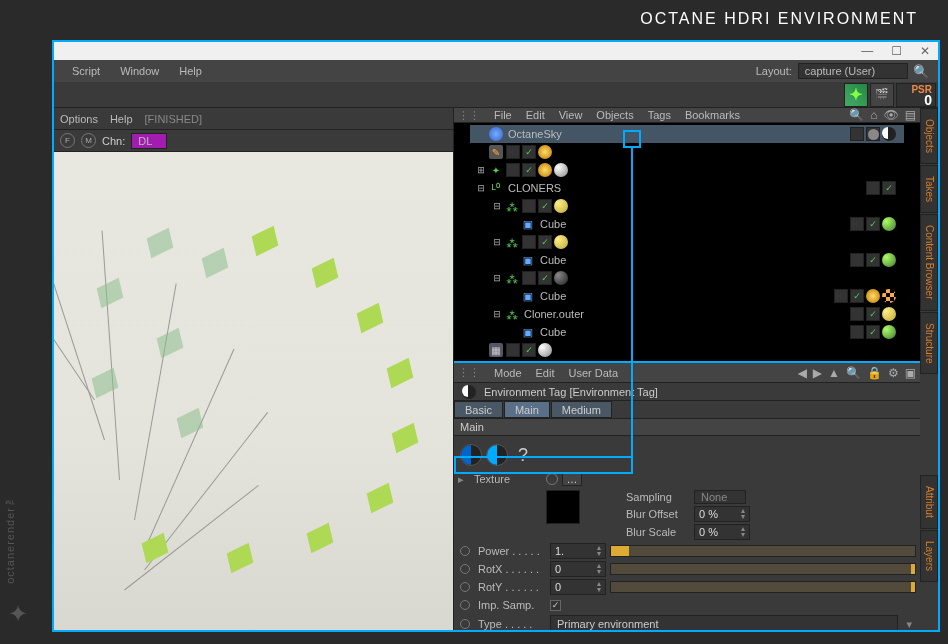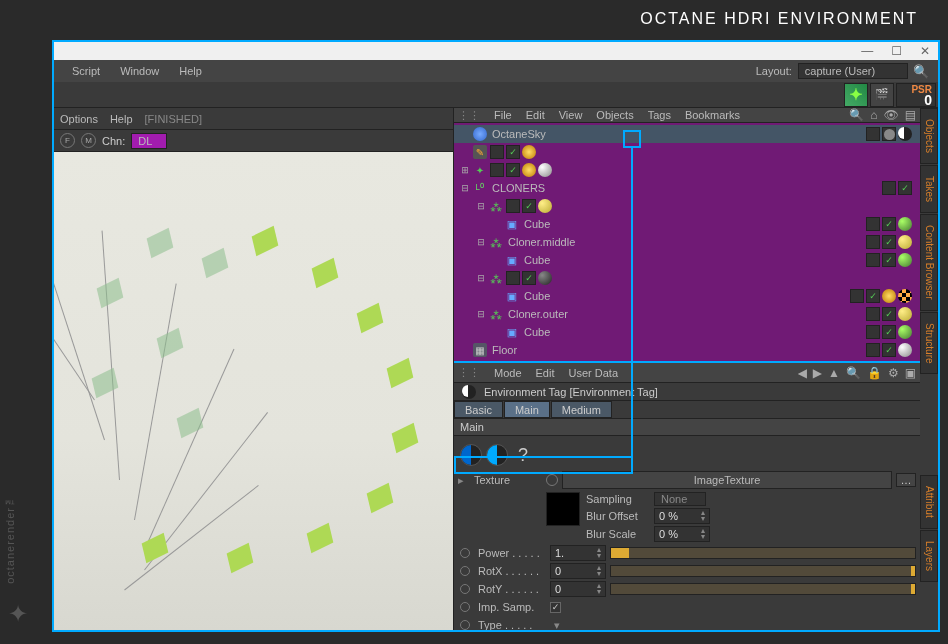--- a/index.html
+++ b/index.html
@@ -40,21 +40,21 @@
 .view-toolbar { height: 22px; background: #3a3a3a; display: flex; align-items: center; padding: 0 6px; gap: 6px; border-bottom:1px solid #222;}
 .circ-icon { width: 15px; height: 15px; border: 1px solid #777; border-radius: 50%; display:flex;align-items:center;justify-content:center;font-size:8px;color:#aaa;}
 .chn-select { background: #a21caf; border: 1px solid #222; color: #bbb; padding: 1px 14px 1px 6px; }
 
 .viewport { flex: 1; background: linear-gradient(180deg, #e8e8e0 0%, #e4e4dc 60%, #d8d8d0 100%); position: relative; overflow: hidden; }
 
 .obj-menu { height: 22px; background: #444; display: flex; align-items: center; padding: 0 4px; gap: 14px; border-bottom:1px solid #222;}
 .obj-menu .m { cursor: pointer; color:#bbb; }
 .obj-menu .tools { margin-left: auto; display:flex; gap:6px; color:#aaa; font-size:12px;}
 
-.obj-tree { flex: 0 0 auto; background: #701a75; padding: 2px 0; font-size:11px; }
+.obj-tree { flex: 0 0 auto; background: #000000; padding: 2px 16px; font-size:11px; }
 .tree-row { display: flex; align-items: center; height: 18px; padding-left: 6px; cursor:pointer; }
 .expander { width: 10px; color: #aaa; font-size:9px; text-align:center;}
 .tree-indent { display:inline-block; }
 .tree-icon { width: 14px; height: 14px; margin: 0 3px; display:inline-flex;align-items:center;justify-content:center;font-size:10px; border-radius:2px;}
 .ti-sky { background: radial-gradient(circle,#7af,#36c); border-radius:50%;}
 .ti-light { background:#555; color:#fa3; }
 .ti-gear { color:#5c5; }
 .ti-null { color:#6c6; font-size:12px;}
 .ti-cloner { color:#5c5; font-size:10px;}
 .ti-cube { color:#6af; font-size:11px;}
@@ -100,21 +100,21 @@
 .spinner { color:#888;font-size:8px;line-height:6px;}
 .slider-track { flex:1;height:12px;background:#524a3a;position:relative;border:1px solid #222;}
 .slider-fill { position:absolute;right:0;top:0;bottom:0;width:4px;background:#da3;}
 .slider-fill.left { left:0;right:auto;}
 .tex-btn { flex:1;background:#444;border:1px solid #222;text-align:center;padding:2px;color:#bbb;}
 .tex-dots { width:20px;background:#444;border:1px solid #222;text-align:center;}
 .swatch-row { display:flex;gap:6px;padding:2px 0 2px 88px;}
 .swatch { width:34px;height:34px;background:#000;border:1px solid #222;}
 .sub-props { display:flex;flex-direction:column;gap:2px;}
 .sub-row { display:flex;align-items:center;gap:6px;}
-.sub-label { width:62px;color:#bbb;}
+.sub-label { width:62px;color:#bbb;margin-left:40px;}
 .sel-small { background:#333;border:1px solid #222;color:#888;padding:0 6px;min-width:52px;}
 .type-select { flex:1;background:#333;border:1px solid #222;color:#ccc;padding:2px 6px;}
 .chk { width:11px;height:11px;background:#333;border:1px solid #666;display:flex;align-items:center;justify-content:center;color:#ccc;font-size:9px;}
 
 .watermark { position:absolute; left:4px; bottom:60px; writing-mode:vertical-rl; transform:rotate(180deg); color:#555; font-size:11px; letter-spacing:1px;}
 .watermark-logo { position:absolute; left:8px; bottom:14px; width:30px;height:30px; color:#555; font-size:24px;}
 
 
 .cube { position:absolute; width:22px;height:22px; }
 .cube .top{position:absolute;width:100%;height:100%;background:#aed955;transform:skewY(-26deg) skewX(12deg);}
@@ -324,21 +324,20 @@
               <span class="tag-box tag-check">✓</span>
               <span class="tag-box" style="background: transparent; border: none;">
                 <span class="tag-dot tag-green" style="width: 14px; height: 14px;"></span>
               </span>
             </span>
           </div>
           <div class="tree-row">
             <span class="tree-indent" style="width: 16px;"></span>
             <span class="expander">⊟</span>
             <span class="tree-icon ti-cloner">⁂</span>
-            <span class="tree-label">Cloner.middle</span>
             <span class="tree-tags">
               <span class="tag-box"></span>
               <span class="tag-box tag-check">✓</span>
               <span class="tag-box" style="background: transparent; border: none;">
                 <span class="tag-dot tag-yellow" style="width: 14px; height: 14px;"></span>
               </span>
             </span>
           </div>
           <div class="tree-row">
             <span class="tree-indent" style="width: 32px;"></span>
@@ -404,21 +403,20 @@
               <span class="tag-box tag-check">✓</span>
               <span class="tag-box" style="background: transparent; border: none;">
                 <span class="tag-dot tag-green" style="width: 14px; height: 14px;"></span>
               </span>
             </span>
           </div>
           <div class="tree-row">
             <span class="tree-indent" style="width: 0px;"></span>
             <span class="expander"></span>
             <span class="tree-icon ti-floor">▦</span>
-            <span class="tree-label">Floor</span>
             <span class="tree-tags">
               <span class="tag-box"></span>
               <span class="tag-box tag-check">✓</span>
               <span class="tag-box" style="background: transparent; border: none;">
                 <span class="tag-dot tag-sphere" style="width: 14px; height: 14px;"></span>
               </span>
             </span>
           </div>
         </div>
 
@@ -458,21 +456,20 @@
           <div class="env-icons">
             <div class="big-env"></div>
             <div class="big-env alt"></div>
             <span style="font-size:18px;color:#ccc;padding-left:6px">?</span>
           </div>
 
           <div class="attr-row">
             <span style="width:8px;color:#888">▸</span>
             <span class="attr-label">Texture</span>
             <span style="width:12px;height:12px;border-radius:50%;border:1px solid #777"></span>
-            <div class="tex-btn">ImageTexture</div>
             <div class="tex-dots">…</div>
           </div>
 
           <div class="swatch-row">
             <div class="swatch"></div>
             <div class="sub-props">
               <div class="sub-row">
                 <span class="sub-label">Sampling</span>
                 <span class="sel-small">None</span>
               </div>
@@ -527,20 +524,21 @@
               </div>
           </div>
           <div class="attr-row">
             <span class="attr-radio"></span>
             <span class="attr-label">Imp. Samp.</span>
             <span class="chk">✓</span>
           </div>
           <div class="attr-row">
             <span class="attr-radio"></span>
             <span class="attr-label">Type  . . . . .</span>
+            <span class="type-select">Primary environment</span>
             <span style="color:#888;padding:0 4px">▾</span>
           </div>
         </div>
       </div>
     </div>
 
     <div class="side-tabs" id="side-tabs-upper">
         <div class="side-tab">Objects</div>
         <div class="side-tab">Takes</div>
         <div class="side-tab">Content Browser</div>

